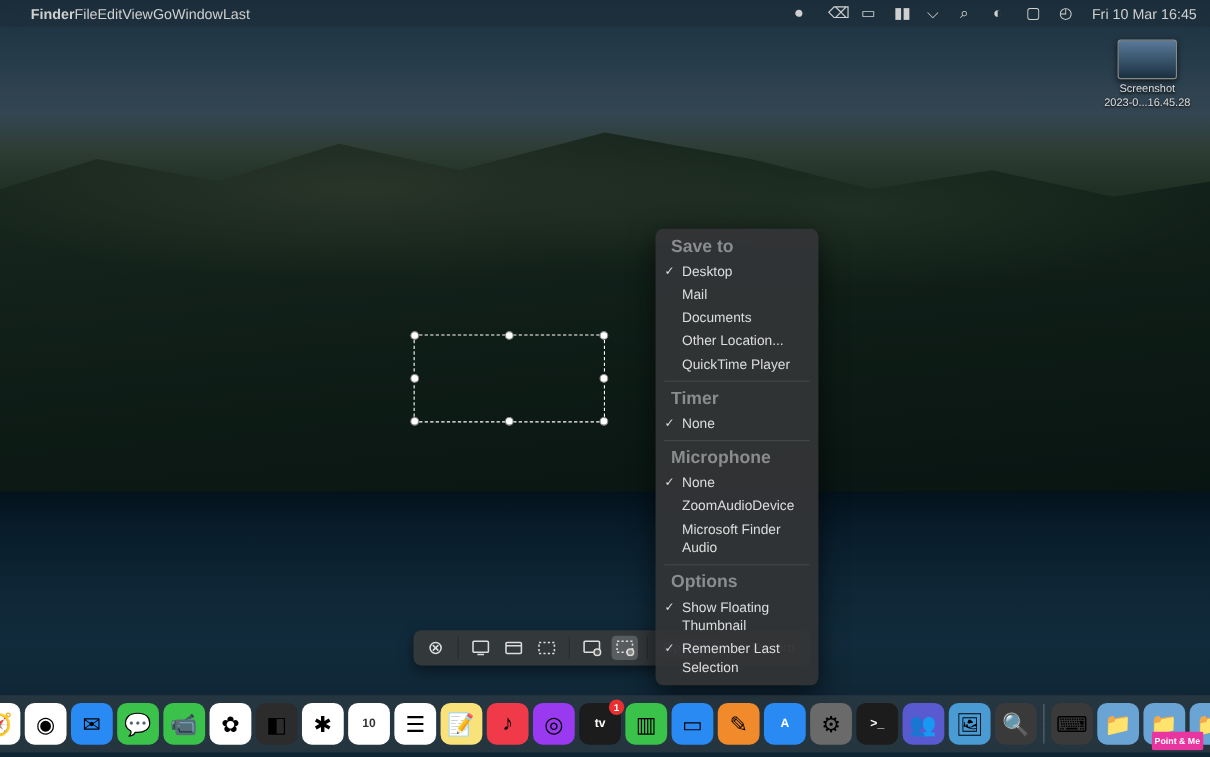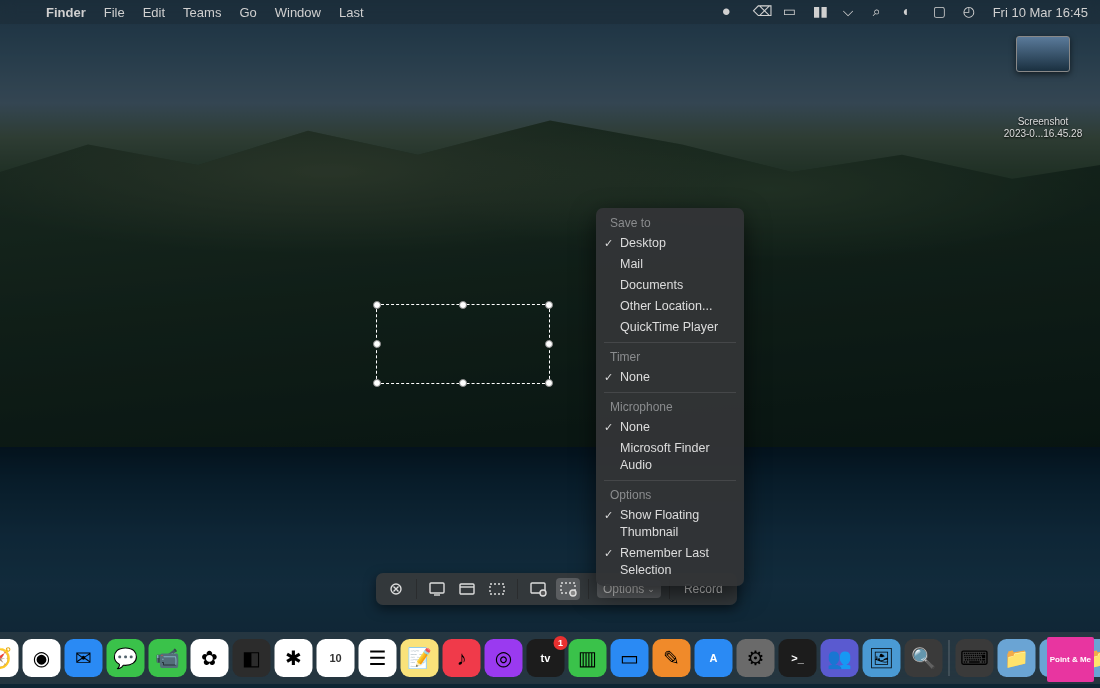--- a/index.html
+++ b/index.html
@@ -18,77 +18,77 @@
 .ridge { position:absolute; left:0; right:0; top:15%; height:50%;
   background: radial-gradient(ellipse 60% 40% at 30% 20%, #8a9a6aaa, transparent 60%),
               radial-gradient(ellipse 50% 35% at 70% 25%, #6a8a5aaa, transparent 60%),
               linear-gradient(175deg, #4a6848 0%, #2e4a30 50%, #1a3020 100%);
   clip-path: polygon(0 20%, 8% 12%, 18% 18%, 28% 8%, 38% 15%, 50% 5%, 62% 12%, 72% 20%, 82% 15%, 92% 22%, 100% 18%, 100% 100%, 0 100%);
 }
 .dim-overlay { position:absolute; inset:0; background: rgba(10,20,30,.35); }
 
 
 .menubar { position: absolute; top:0; left:0; right:0; height:24px; display:flex; align-items:center; justify-content:space-between; padding:0 12px; color:#d0d0d0; font-size:13px; background: rgba(30,40,50,.35); backdrop-filter: blur(8px); }
-.menubar-left, .menubar-right { display:flex; align-items:center; gap:18px; }
+.menubar-left, .menubar-right { display:flex; align-items:center; }
 .menubar-right { gap:14px; }
 .menubar .app { font-weight:600; }
 .menubar svg, .menubar .mi { width:16px; height:16px; display:block; }
 .mi { font-size:14px; line-height:1; }
 
 
 .thumb { position:absolute; top:36px; right:30px; width:54px; height:36px; background:linear-gradient(#5a7a9a,#1a3040); border:1px solid #888; border-radius:3px; box-shadow:0 2px 6px rgba(0,0,0,.6); }
-.thumb-label { position:absolute; top:76px; right:16px; width:82px; color:#ddd; font-size:10px; text-align:center; text-shadow:0 1px 2px #000; line-height:12px;margin-top:40px; }
+.thumb-label { position:absolute; top:76px; right:16px; width:82px; color:#ddd; font-size:10px; text-align:center; text-shadow:0 1px 2px #000; line-height:12px; }
 
 
 .sel { position:absolute; left:376px; top:304px; width:174px; height:80px; border:1px dashed #fff; }
 .sel .h { position:absolute; width:8px; height:8px; background:#fff; border:1px solid #888; border-radius:50%; }
 .h.tl{top:-4px;left:-4px}.h.tm{top:-4px;left:calc(50% - 4px)}.h.tr{top:-4px;right:-4px}
 .h.ml{top:calc(50% - 4px);left:-4px}.h.mr{top:calc(50% - 4px);right:-4px}
 .h.bl{bottom:-4px;left:-4px}.h.bm{bottom:-4px;left:calc(50% - 4px)}.h.br{bottom:-4px;right:-4px}
 
 
 .sstoolbar { position:absolute; left:376px; top:573px; height:32px; display:flex; align-items:center; background:rgba(54,57,60,.92); border-radius:7px; padding:0 8px; gap:6px; box-shadow:0 4px 12px rgba(0,0,0,.5); color:#ccc; font-size:12px; }
 .sstoolbar .ico { width:24px; height:22px; display:flex; align-items:center; justify-content:center; border-radius:4px; cursor:pointer; }
 .sstoolbar .ico.sel-active { background:#5a5d60; }
 .sstoolbar .sep { width:1px; height:20px; background:#2a2c2e; margin:0 2px; }
 .sstoolbar .txtbtn { padding:2px 6px; display:flex; align-items:center; gap:3px; border-radius:4px; cursor:pointer; }
 .sstoolbar .txtbtn.open { background:#5a5d60; }
 .sstoolbar svg { width:20px; height:16px; stroke:#ddd; fill:none; stroke-width:1.4; }
 
 
 .popup { position:absolute; left:596px; top:208px; width:148px; background:rgba(50,52,54,.96); border-radius:7px; padding:5px 0; box-shadow:0 8px 24px rgba(0,0,0,.6); color:#ddd; font-size:12.5px; }
-.popup .hdr { color:#8a8c8e; padding:3px 14px; font-size:12px; }
+.popup .hdr { color:#8a8c8e; padding:3px 14px; font-size:16px;font-weight:bold; }
 .popup .item { position:relative; padding:2px 14px 2px 24px; line-height:17px; cursor:default; }
 .popup .item.highlight { background:#1462ff; color:#fff; outline:2px solid #d01818; outline-offset:-1px; }
 .popup .item .chk { position:absolute; left:8px; top:2px; font-size:11px; }
 .popup hr { border:none; border-top:1px solid #454749; margin:4px 8px; }
 
 
 .dock { position:absolute; bottom:4px; left:50%; transform:translateX(-50%); height:52px; display:flex; align-items:center; gap:4px; padding:4px 8px; background:rgba(80,85,90,.35); border-radius:14px; backdrop-filter:blur(12px); }
 .dock .dicon { width:38px; height:38px; border-radius:9px; display:flex; align-items:center; justify-content:center; font-size:20px; position:relative; }
 .dock .dsep { width:1px; height:36px; background:rgba(255,255,255,.25); margin:0 2px; }
 .dock .badge { position:absolute; top:-3px; right:-3px; min-width:14px; height:14px; background:#e83030; color:#fff; font-size:9px; font-weight:600; border-radius:7px; display:flex; align-items:center; justify-content:center; padding:0 3px; }
 
-.watermark { position:absolute; right:6px; bottom:6px; background:#e835a0; color:#fff; font-size:8px; padding:18px 3px; border-radius:2px; font-weight:600; }
+.watermark { position:absolute; right:6px; bottom:6px; background:#e835a0; color:#fff; font-size:8px; padding:4px 3px; border-radius:2px; font-weight:600; }
 </style>
 </head>
 <body>
 
 <div class="wallpaper">
     <div class="ridge"></div>
   </div>
 <div class="dim-overlay"></div>
 
 <div class="menubar">
   <div class="menubar-left">
     <span class="mi"></span>
     <span class="app">Finder</span>
     <span>File</span>
     <span>Edit</span>
-    <span>Teams</span>
+    <span>View</span>
     <span>Go</span>
     <span>Window</span>
     <span>Last</span>
   </div>
   <div class="menubar-right">
     <span class="mi">⏺</span>
     <span class="mi">⌫</span>
     <span class="mi">▭</span>
     <span class="mi">▮▮</span>
     <span class="mi">⌵</span>
@@ -172,20 +172,21 @@
       <div class="item"><span>Mail</span></div>
       <div class="item"><span>Documents</span></div>
       <div class="item"><span>Other Location...</span></div>
       <div class="item"><span>QuickTime Player</span></div>
       <hr>
       <div class="hdr">Timer</div>
       <div class="item"><span class="chk">✓</span><span>None</span></div>
       <hr>
       <div class="hdr">Microphone</div>
       <div class="item"><span class="chk">✓</span><span>None</span></div>
+      <div class="item"><span>ZoomAudioDevice</span></div>
       <div class="item"><span>Microsoft Finder Audio</span></div>
       <hr>
       <div class="hdr">Options</div>
       <div class="item"><span class="chk">✓</span><span>Show Floating Thumbnail</span></div>
       <div class="item"><span class="chk">✓</span><span>Remember Last Selection</span></div>
     </div>
 </div>
 
 <div class="dock">
   <div id="dock-apps" style="display:contents"><div class="dicon" style="background: rgb(255, 255, 255);">🧭</div><div class="dicon" style="background: rgb(255, 255, 255);">◉</div><div class="dicon" style="background: rgb(42, 138, 244);">✉</div><div class="dicon" style="background: rgb(58, 194, 74);">💬</div><div class="dicon" style="background: rgb(58, 194, 74);">📹</div><div class="dicon" style="background: rgb(255, 255, 255);">✿</div><div class="dicon" style="background: rgb(44, 44, 44);">◧</div><div class="dicon" style="background: rgb(255, 255, 255);">✱</div><div class="dicon" style="background: rgb(255, 255, 255); font-size: 11px; font-weight: 600; color: rgb(51, 51, 51);">10</div><div class="dicon" style="background: rgb(255, 255, 255);">☰</div><div class="dicon" style="background: rgb(249, 226, 122);">📝</div><div class="dicon" style="background: rgb(240, 58, 74);">♪</div><div class="dicon" style="background: rgb(154, 58, 240);">◎</div><div class="dicon" style="background: rgb(28, 28, 28); font-size: 11px; font-weight: 600; color: rgb(255, 255, 255);">tv<span class="badge">1</span></div><div class="dicon" style="background: rgb(58, 194, 74);">▥</div><div class="dicon" style="background: rgb(42, 138, 244);">▭</div><div class="dicon" style="background: rgb(240, 138, 42);">✎</div><div class="dicon" style="background: rgb(42, 138, 244); font-size: 11px; font-weight: 600; color: rgb(255, 255, 255);">A</div><div class="dicon" style="background: rgb(106, 106, 106);">⚙</div><div class="dicon" style="background: rgb(28, 28, 28); font-size: 11px; font-weight: 600; color: rgb(255, 255, 255);">&gt;_</div><div class="dicon" style="background: rgb(90, 90, 208);">👥</div><div class="dicon" style="background: rgb(74, 154, 212);">🖼</div><div class="dicon" style="background: rgb(58, 58, 58);">🔍</div></div>

